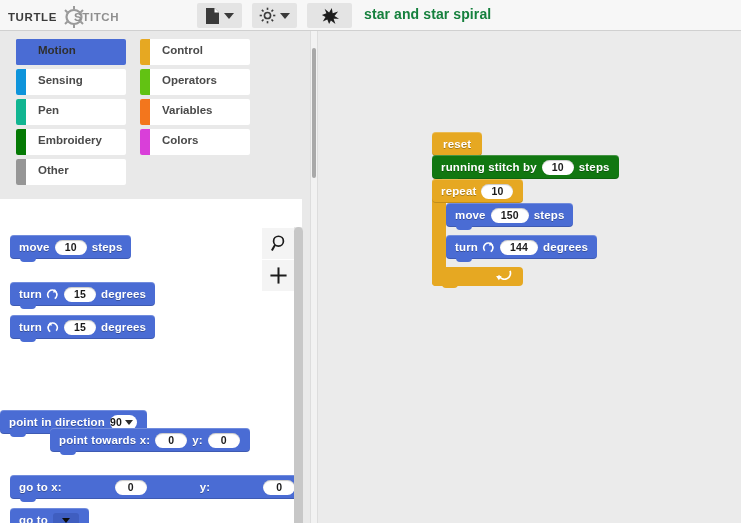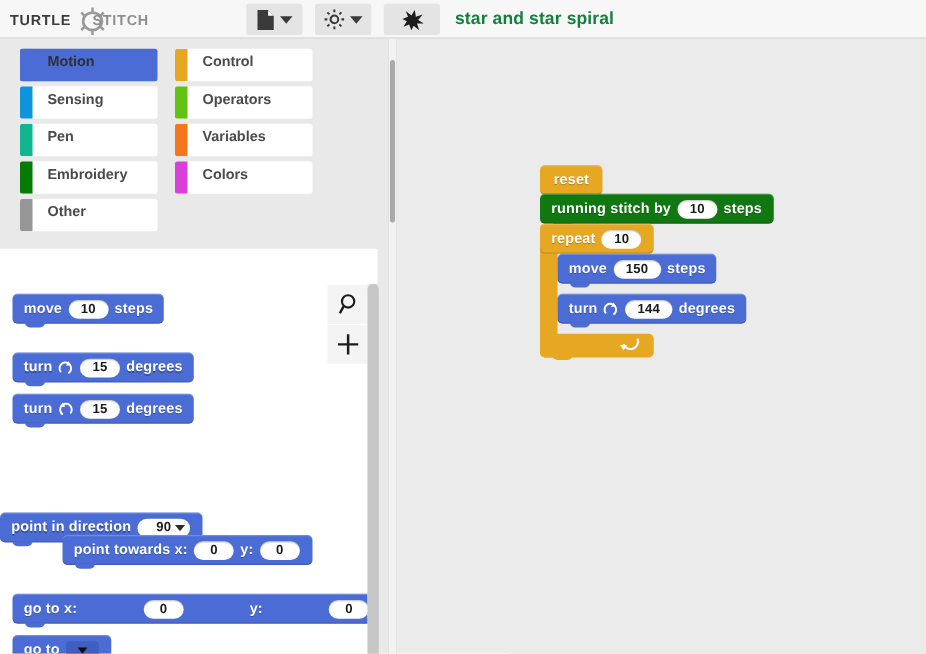--- a/index.html
+++ b/index.html
@@ -240,21 +240,21 @@
 
   
   .dropslot {
     display: inline-flex;
     align-items: center;
     background: #ffffff;
     color: #1a1a1a;
     text-shadow: none;
     border-radius: 9px;
     height: 15px;
-    padding: 0 4px 0 15px;
+    padding: 0 4px 0 0;
     font-size: 10.5px;
     font-weight: bold;
     margin: 0 3px;
   }
   .dropslot .dcaret {
     width: 0; height: 0;
     border-left: 4px solid transparent;
     border-right: 4px solid transparent;
     border-top: 5px solid #2c2c2c;
     margin-left: 3px;

